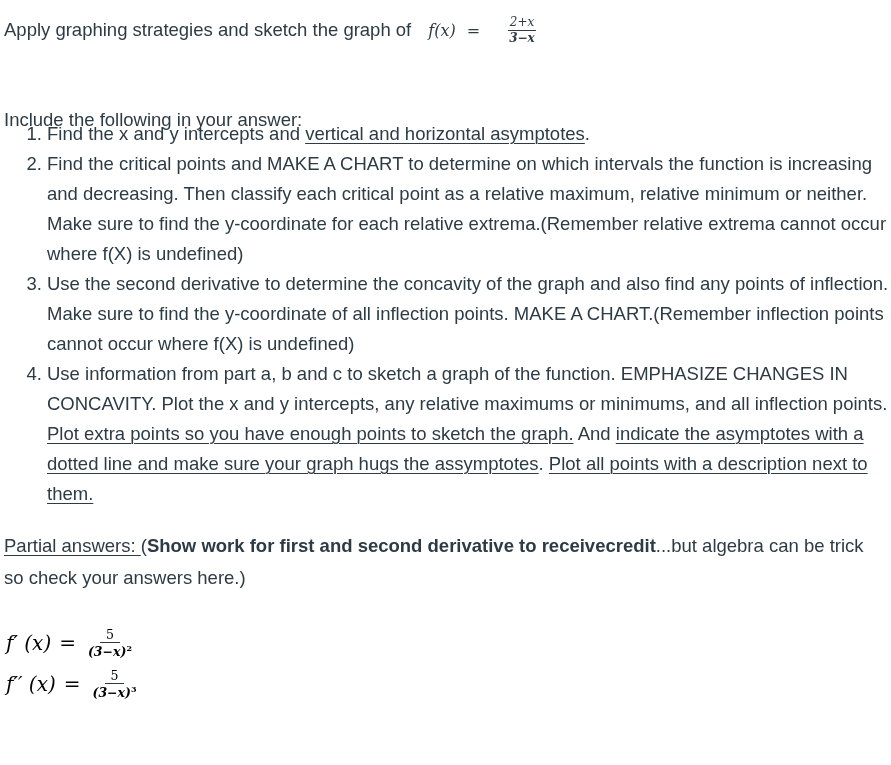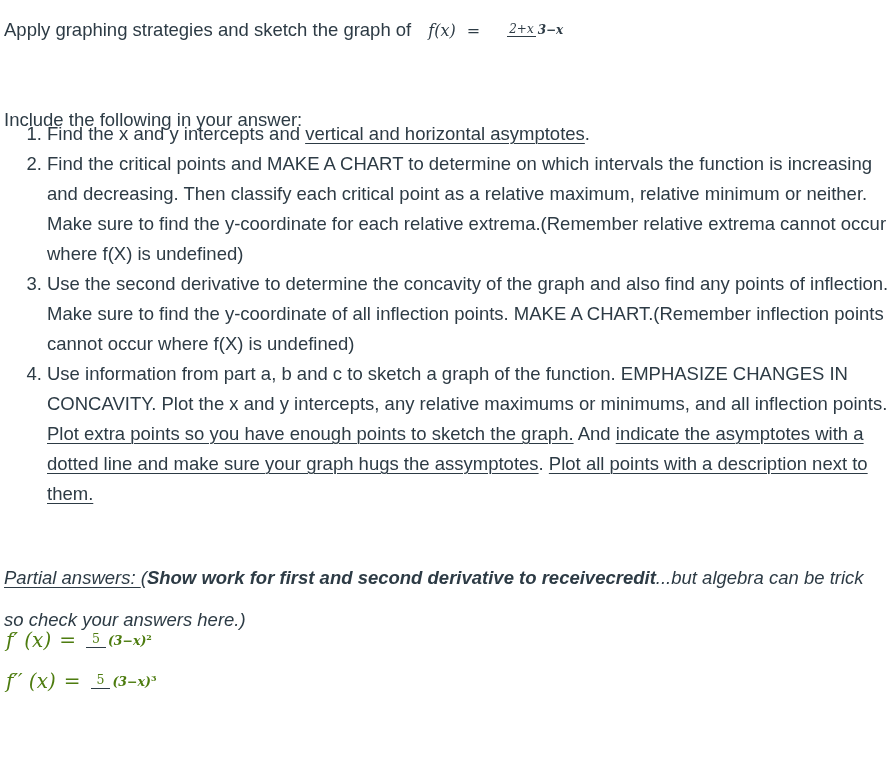--- a/index.html
+++ b/index.html
@@ -32,21 +32,21 @@
       white-space: nowrap;
       gap: 17px;
     }
     .math {
       font-family: "DejaVu Serif", "Liberation Serif", serif;
       font-style: italic;
     }
     .math .up { font-style: normal; }
     .frac {
       display: inline-flex;
-      flex-direction: row;
+      flex-direction: column;
       align-items: center;
       vertical-align: middle;
       font-family: "DejaVu Serif", "Liberation Serif", serif;
       font-size: 12px;
       line-height: 1.05;
       margin-left: 4px;
     }
     .frac .num { padding: 0 2px 1px 2px; border-bottom: 1px solid #2d3b45; }
     .frac .den { padding: 1px 2px 0 2px; font-weight: bold; }
     .include-line {
@@ -69,34 +69,33 @@
       padding-left: 0;
     }
     .u {
       text-decoration: underline;
       text-decoration-thickness: 1px;
       text-underline-offset: 3px;
     }
     .partial {
       position: absolute;
       left: 0;
-      top: 557px;
+      top: 530px;
       width: 880px;
-      line-height: 42px;
-      font-style: italic;
+      line-height: 32px;
     }
     .bold { font-weight: bold; }
     .deriv {
       position: absolute;
       left: 2px;
       display: flex;
       align-items: center;
       font-family: "DejaVu Serif", "Liberation Serif", serif;
       font-size: 20px;
-      color: #4d7c0f;
+      color: #000000;
     }
     .deriv .lhs { font-style: italic; }
     .deriv .eq { margin: 0 8px 0 8px; font-style: normal; }
     .deriv .frac { font-size: 12.5px; margin-left: 2px; }
     .deriv .frac .num { padding: 0 6px 1px 6px; }
     .deriv-1 { top: 628px; }
     .deriv-2 { top: 669px; }
     sup { font-size: 8px; vertical-align: 5px; }
   </style>
 </head>

